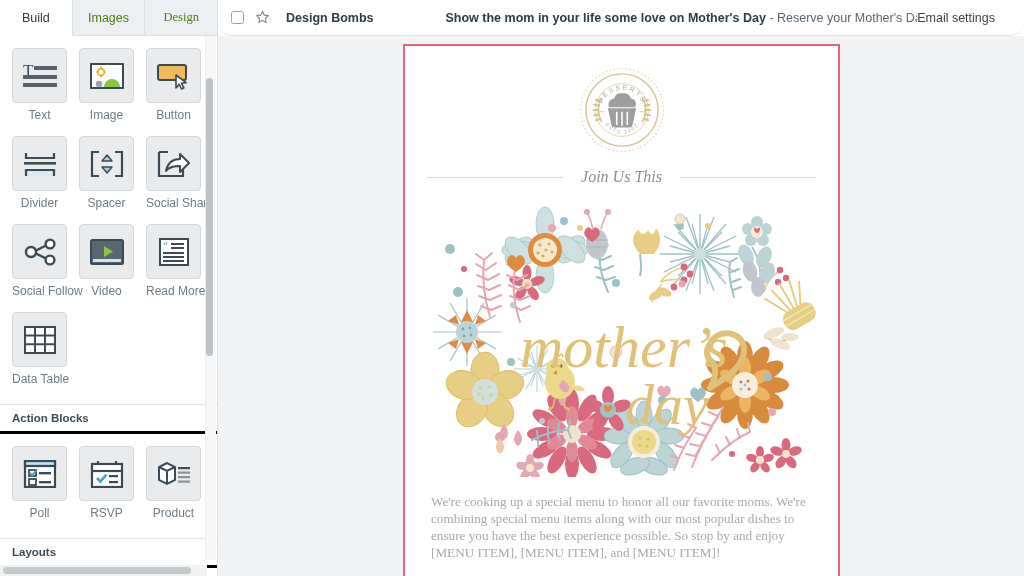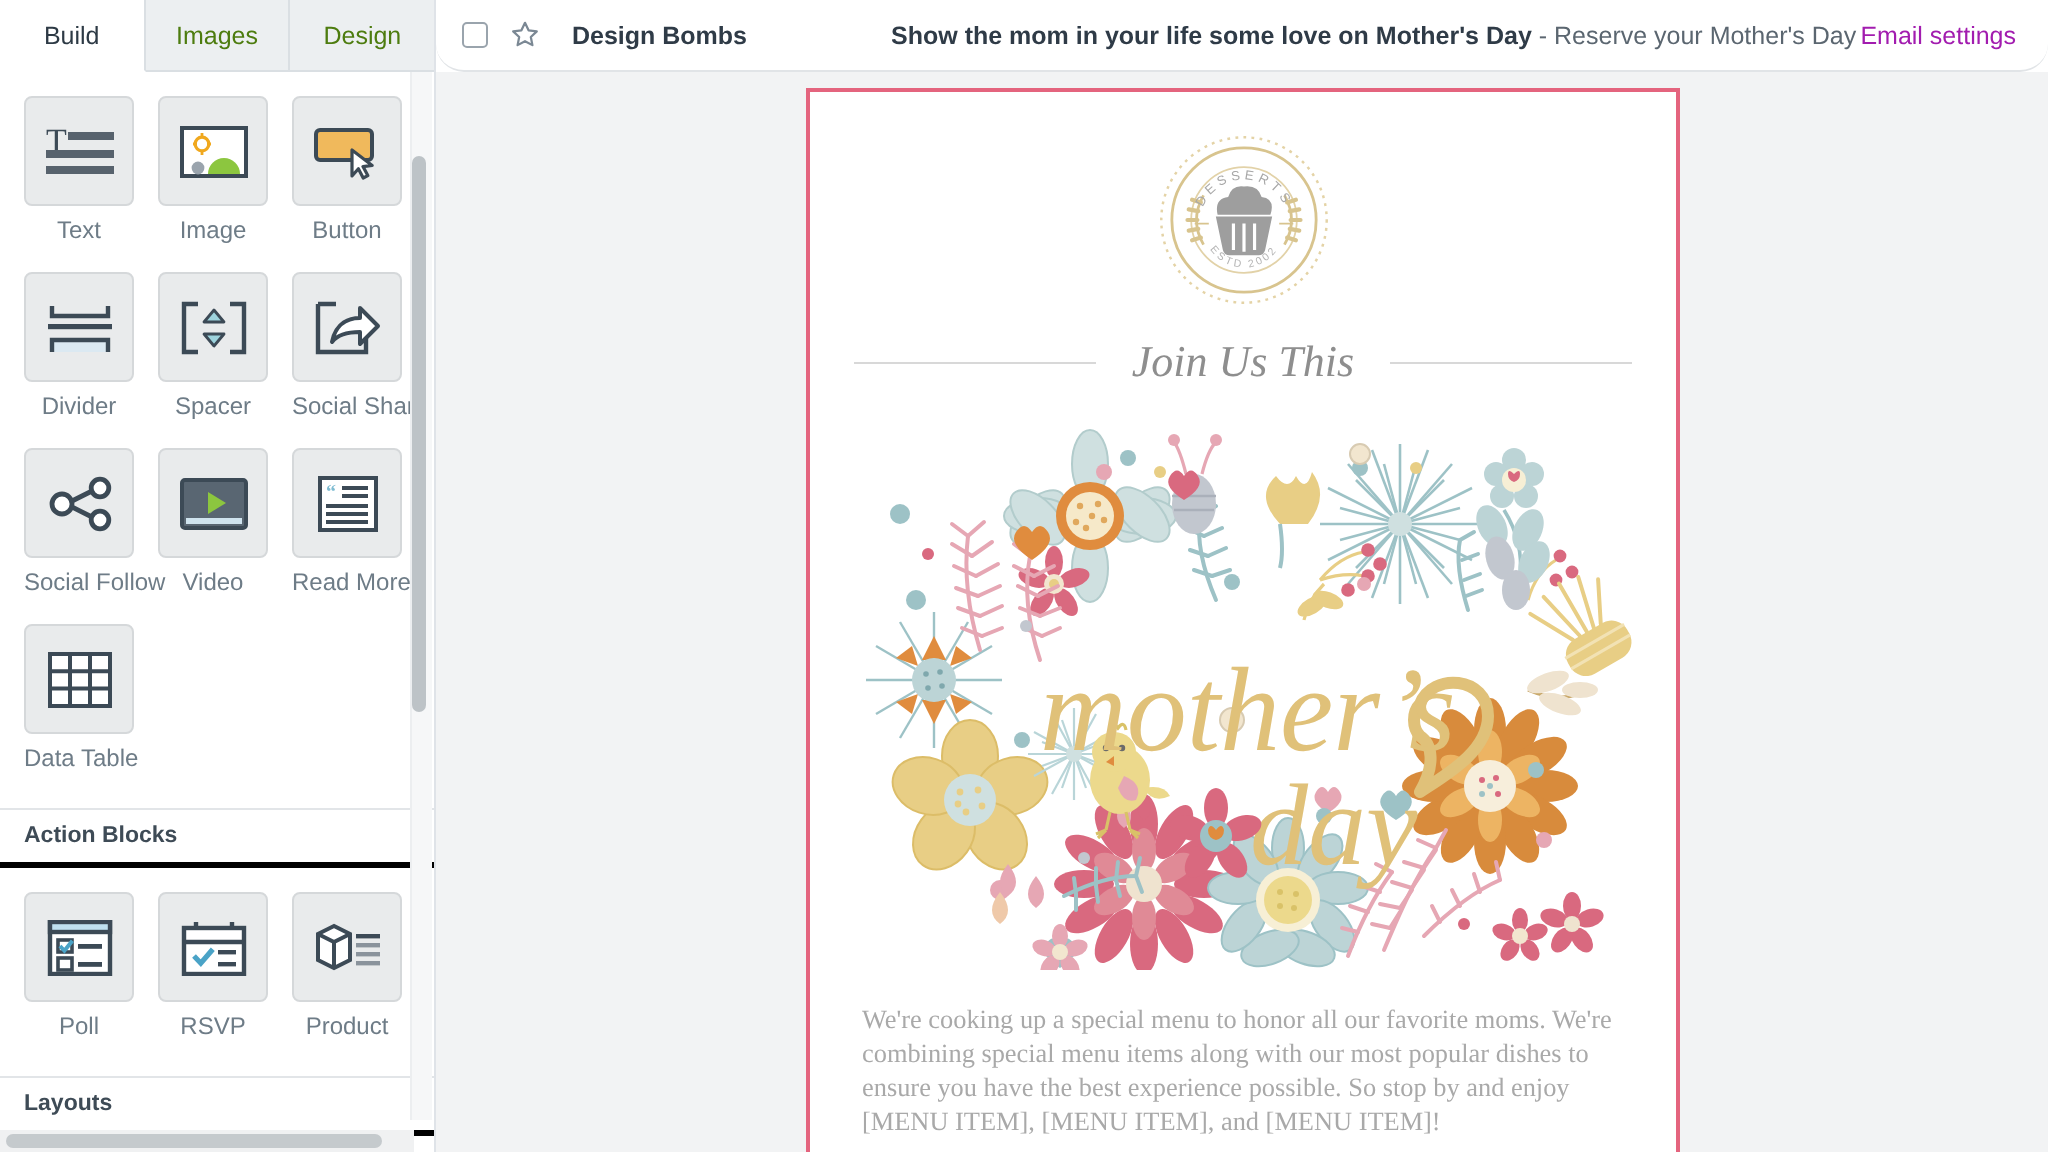--- a/index.html
+++ b/index.html
@@ -26,21 +26,21 @@
   .tab {
     flex: 1 1 0;
     display: flex; align-items: center; justify-content: center;
     font-size: 12.5px; color: #4d7c0f;
     background: #eceff1;
     border-right: 1px solid #dadfe3;
     border-bottom: 1px solid #dadfe3;
     cursor: pointer;
     user-select: none;
   }
-  .tab:last-child { border-right: none; }
+  .tab:last-child { border-right: none; font-family: Liberation Serif, serif; }
   .tab.active {
     background: #ffffff;
     border-bottom: 1px solid #ffffff;
     color: #2d3a45;
   }
 
   .palette {
     position: absolute; top: 36px; left: 0;
     width: 218px; height: 540px;
     overflow: hidden;
@@ -140,22 +140,22 @@
   }
   .subjwrap {
     margin-left: 72px;
     font-size: 12.5px;
     color: #5b6670;
     white-space: nowrap;
     overflow: hidden;
   }
   .subjwrap .subj { font-weight: bold; color: #2f3b47; }
   .emailset {
-    margin-left: auto; margin-right: 16px;
-    font-size: 12.5px; color: #a21caf;
+    margin-left: auto; margin-right: 29px;
+    font-size: 12.5px; color: #404040;
     cursor: pointer; white-space: nowrap;
   }
 
   
   #canvas {
     position: absolute; left: 218px; top: 36px;
     width: 806px; height: 540px;
     background: #f2f3f4;
     overflow: hidden;
   }
@@ -175,21 +175,21 @@
   
   .joinrow {
     display: flex; align-items: center;
     padding: 14px 22px 0 22px;
   }
   .joinrow .rule { flex: 1 1 0; height: 1px; background: #d8d8d8; }
   .joinrow .jtext {
     padding: 0 18px;
     font-family: "Liberation Serif", serif;
     font-style: italic;
-    font-size: 22px;
+    font-size: 16px;
     color: #8e8e8e;
     white-space: nowrap;
   }
 
   .hero { padding: 6px 6px 0 6px; display: flex; justify-content: center; }
 
   .bodytext {
     padding: 16px 26px 0 26px;
     font-family: "Liberation Serif", serif;
     font-size: 13.2px;

